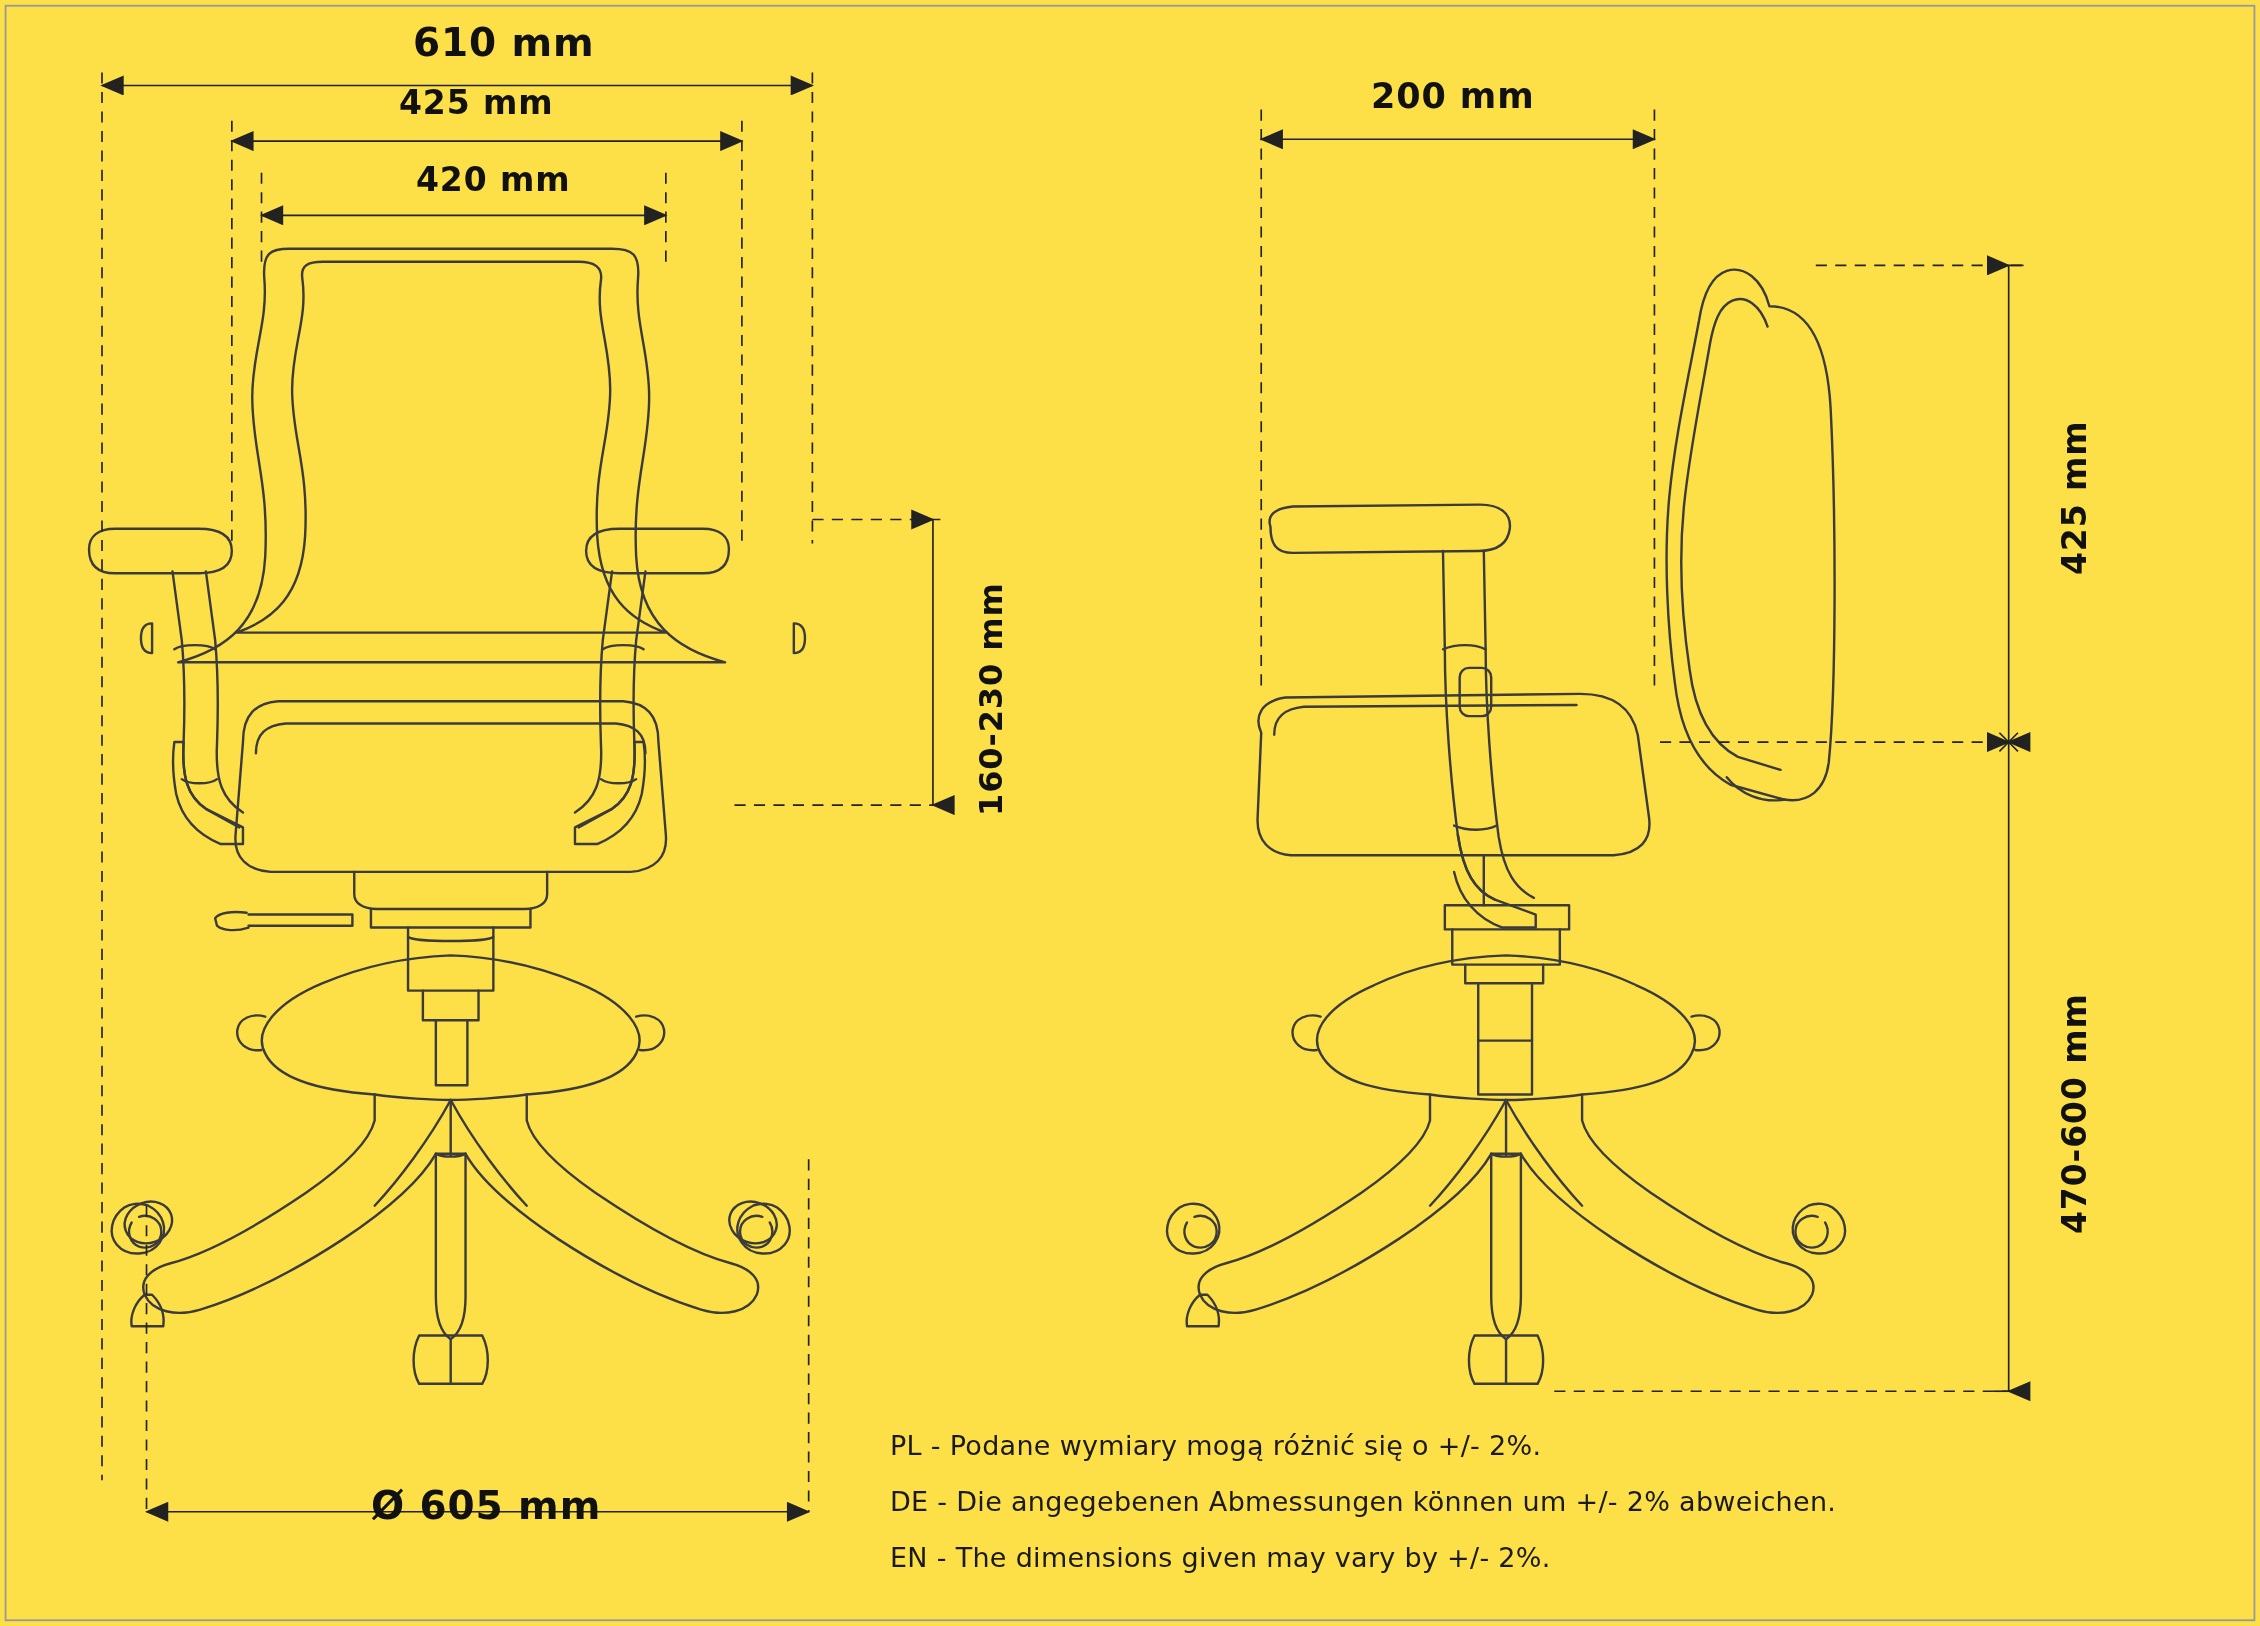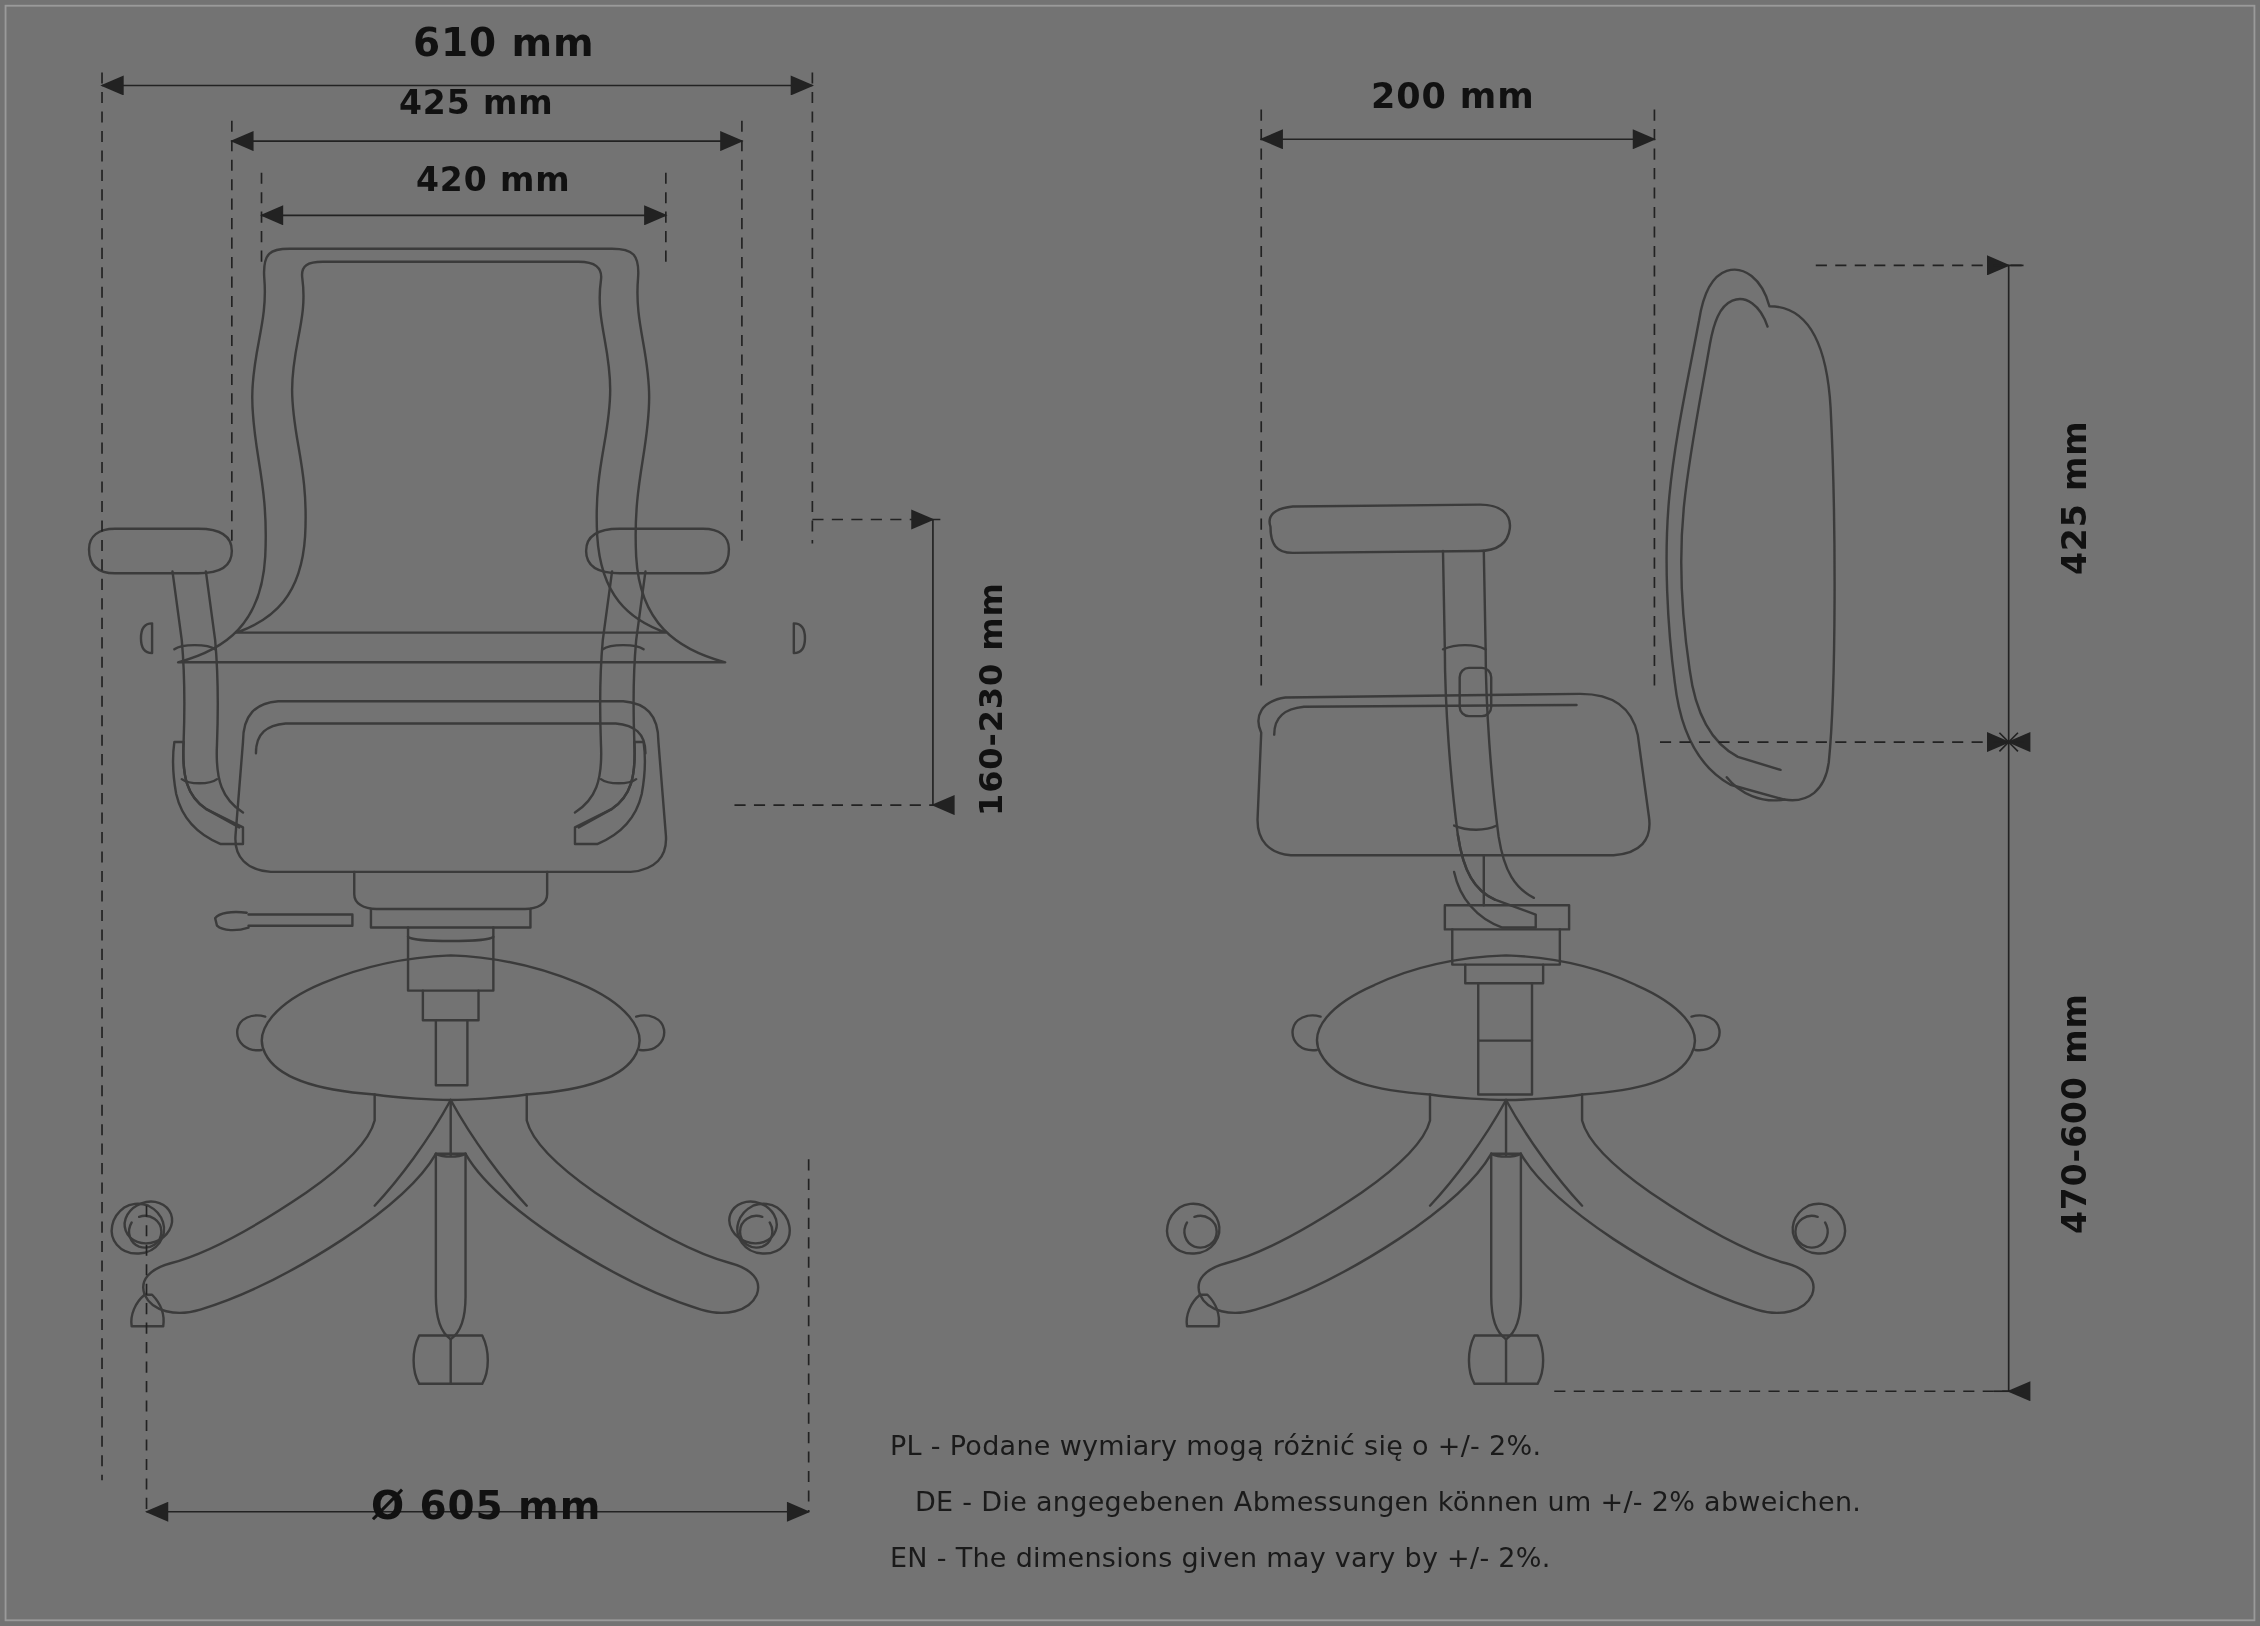--- a/index.html
+++ b/index.html
@@ -7,21 +7,21 @@
     padding: 0;
     background: #ffffff;
   }
   body {
     font-family: "DejaVu Sans", sans-serif;
   }
   #sheet {
     position: relative;
     width: 2260px;
     height: 1626px;
-    background: #737373;
+    background: #fde047;
     overflow: hidden;
   }
   #sheet svg {
     position: absolute;
     left: 0;
     top: 0;
   }
   .dim-label {
     position: absolute;
     font-family: "DejaVu Sans", sans-serif;
@@ -332,17 +332,17 @@
 
   <div class="dim-label" style="left:371px; top:1483px; font-size:39px;">Ø 605 mm</div>
 
   <div class="dim-label" style="left:1371px; top:76px; font-size:35px;">200  mm</div>
 
   <div class="dim-label rot" style="left:2055px; top:575px; font-size:33px; transform:rotate(-90deg);">425  mm</div>
 
   <div class="dim-label rot" style="left:2055px; top:1234px; font-size:33px; transform:rotate(-90deg);">470-600  mm</div>
 
   <div class="note" style="left:890px; top:1430px;">PL - Podane wymiary mogą różnić się o +/- 2%.</div>
-  <div class="note" style="left:915px; top:1486px;text-align:center;">DE - Die angegebenen Abmessungen können um +/- 2% abweichen.</div>
+  <div class="note" style="left:890px; top:1486px;text-align:center;">DE - Die angegebenen Abmessungen können um +/- 2% abweichen.</div>
   <div class="note" style="left:890px; top:1542px;text-align:center;">EN - The dimensions given may vary by +/- 2%.</div>
 
 </div>
 
 
 </body></html>

